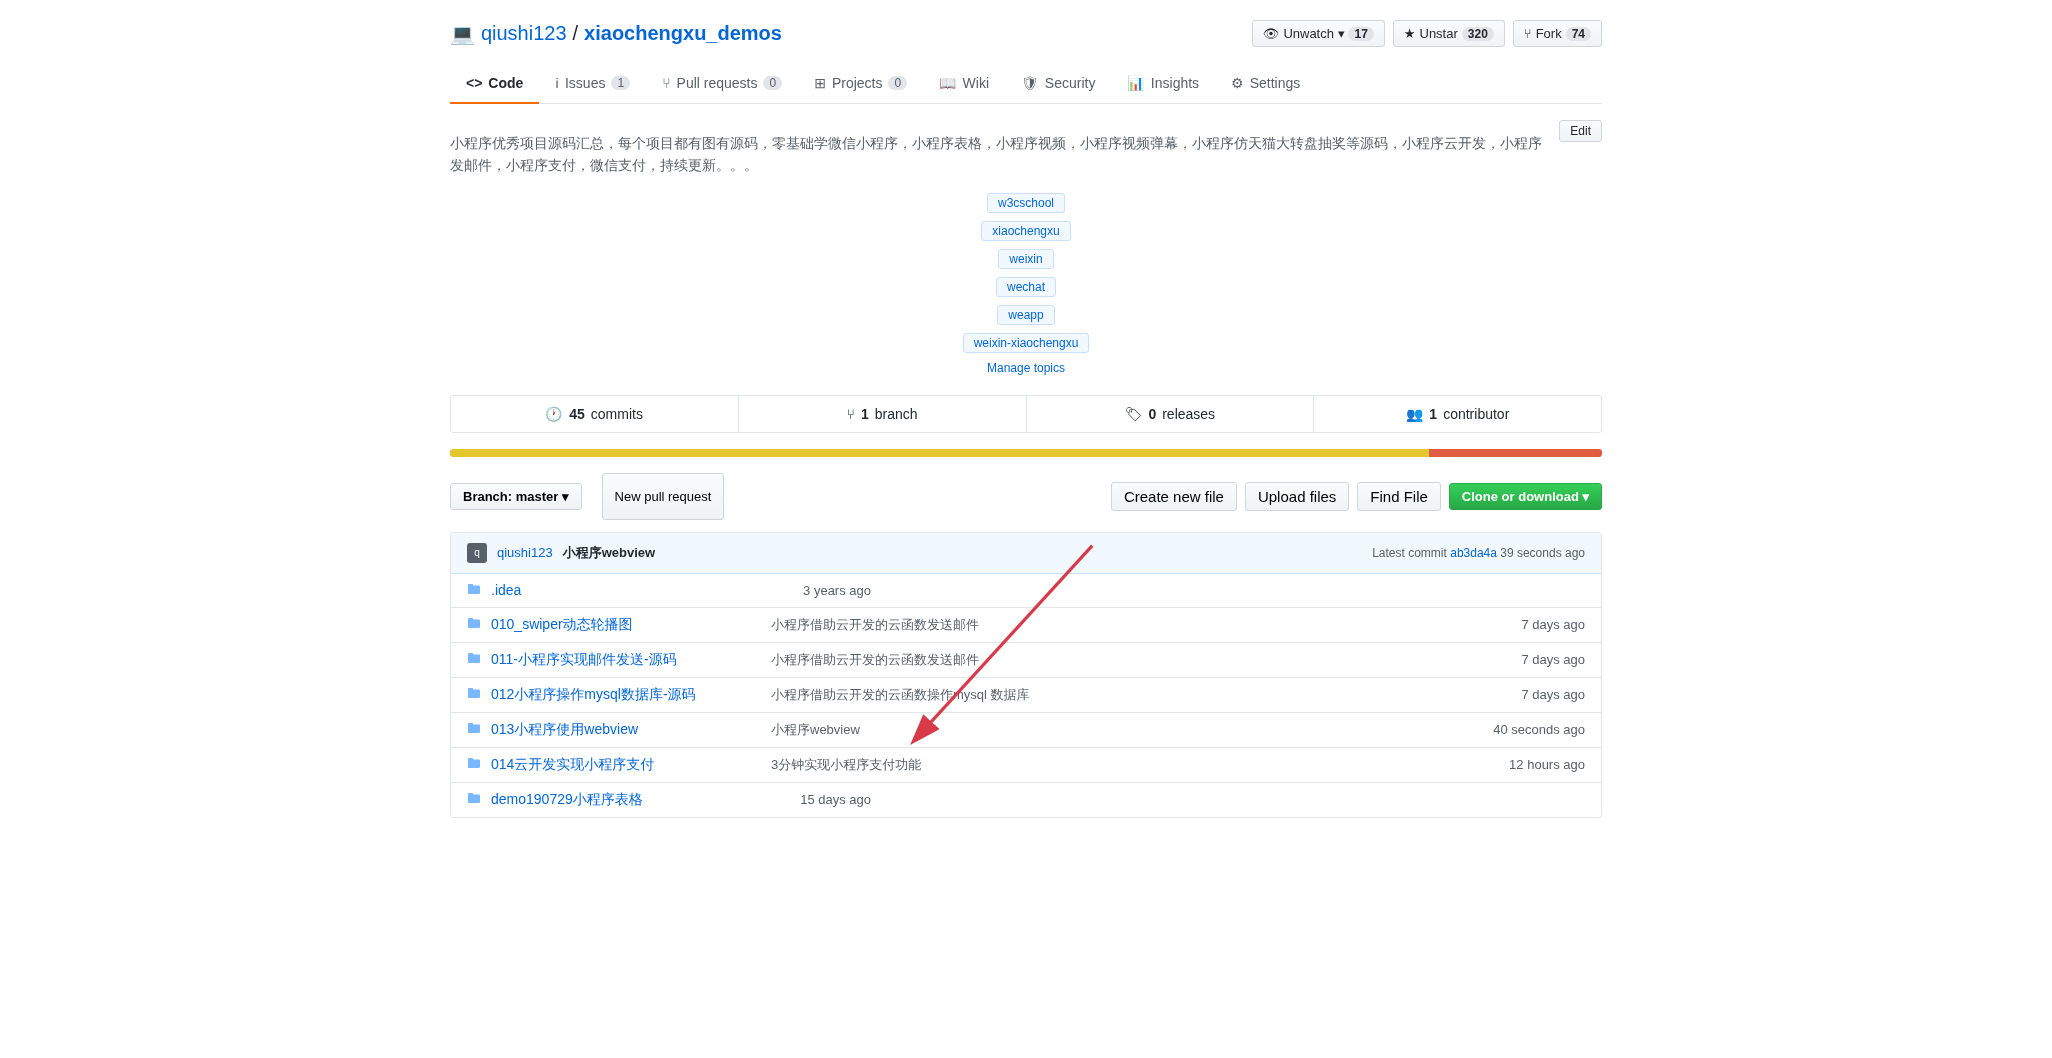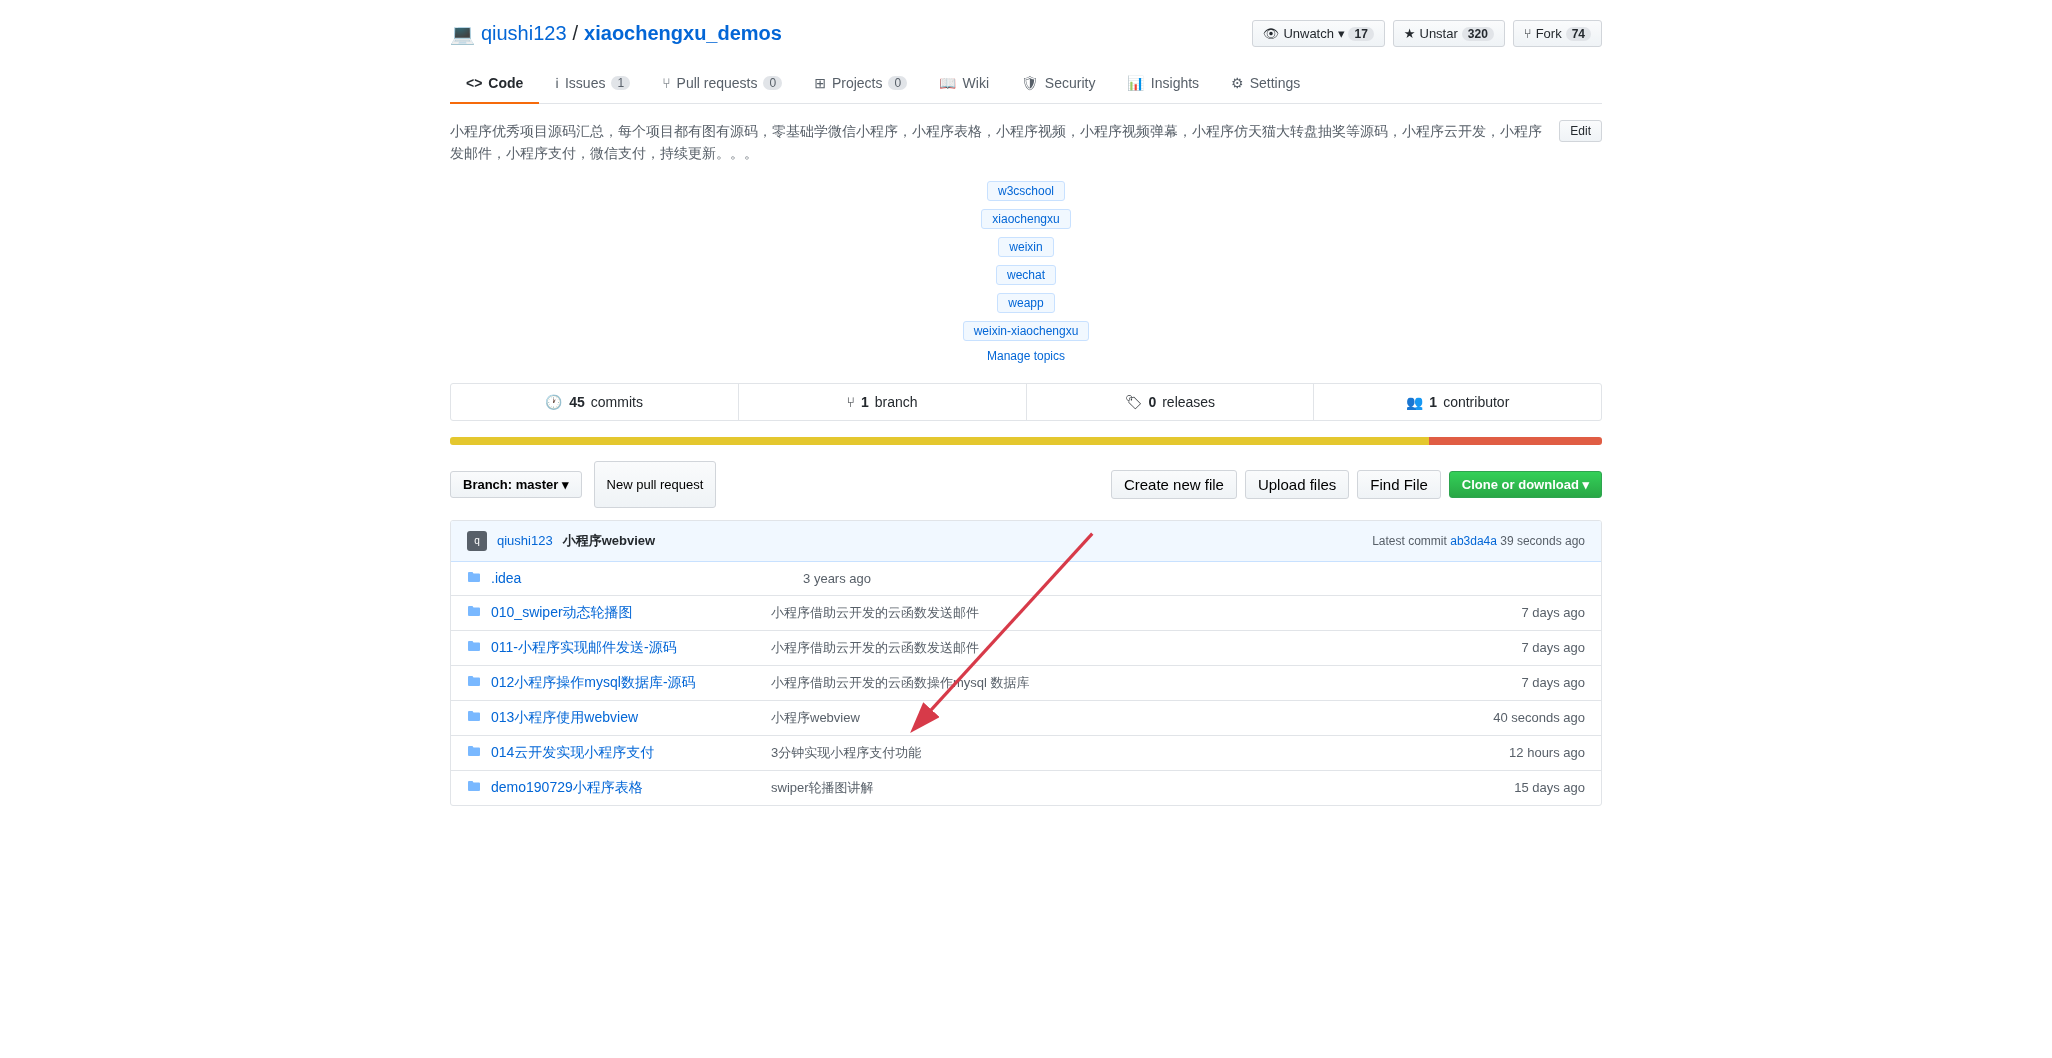--- a/index.html
+++ b/index.html
@@ -93,20 +93,21 @@
       display: flex;
       align-items: flex-start;
       justify-content: space-between;
       margin-bottom: 16px;
       line-height: 1.6;
     }
     .desc-text {
       flex: 1;
       font-size: 14px;
       color: #586069;
+      margin-top: 12px;
     }
     .edit-btn {
       padding: 3px 10px;
       border: 1px solid #d1d5da;
       border-radius: 3px;
       background: linear-gradient(#fafbfc, #eff3f6);
       font-size: 12px;
       cursor: pointer;
       color: #24292e;
       margin-left: 12px;
@@ -172,21 +173,21 @@
 
     
     .file-toolbar {
       display: flex;
       align-items: center;
       justify-content: space-between;
       margin-bottom: 12px;
     }
     .toolbar-left {
       display: flex;
-      gap: 12px;
+      gap: 20px;
       align-items: center;
     }
     .branch-btn {
       padding: 5px 12px;
       border: 1px solid #d1d5da;
       border-radius: 3px;
       background: linear-gradient(#fafbfc, #eff3f6);
       font-size: 13px;
       cursor: pointer;
     }
@@ -509,21 +510,20 @@
     </div>
         <div class="file-row">
       <span class="file-icon">
         <svg width="14" height="14" viewBox="0 0 14 14" fill="none" xmlns="http://www.w3.org/2000/svg">
           <path d="M1 3a1 1 0 011-1h3.5l1 1.5H12a1 1 0 011 1V11a1 1 0 01-1 1H2a1 1 0 01-1-1V3z" fill="#79b8ff"></path>
         </svg>
       </span>
       <span class="file-name">
         <a href="#">demo190729小程序表格</a>
       </span>
-      <span class="file-commit">swiper轮播图讲解</span>
       <span class="file-time">15 days ago</span>
     </div>
       </div>
 
     <svg class="arrow-overlay" viewBox="0 0 750 450" xmlns="http://www.w3.org/2000/svg" style="position:absolute;top:0;left:0;width:100%;height:100%;pointer-events:none;">
       <defs>
         <marker id="arrowhead" markerWidth="10" markerHeight="7" refX="3" refY="3.5" orient="auto">
           <polygon points="0 0, 10 3.5, 0 7" fill="#d73a49"></polygon>
         </marker>
       </defs>

